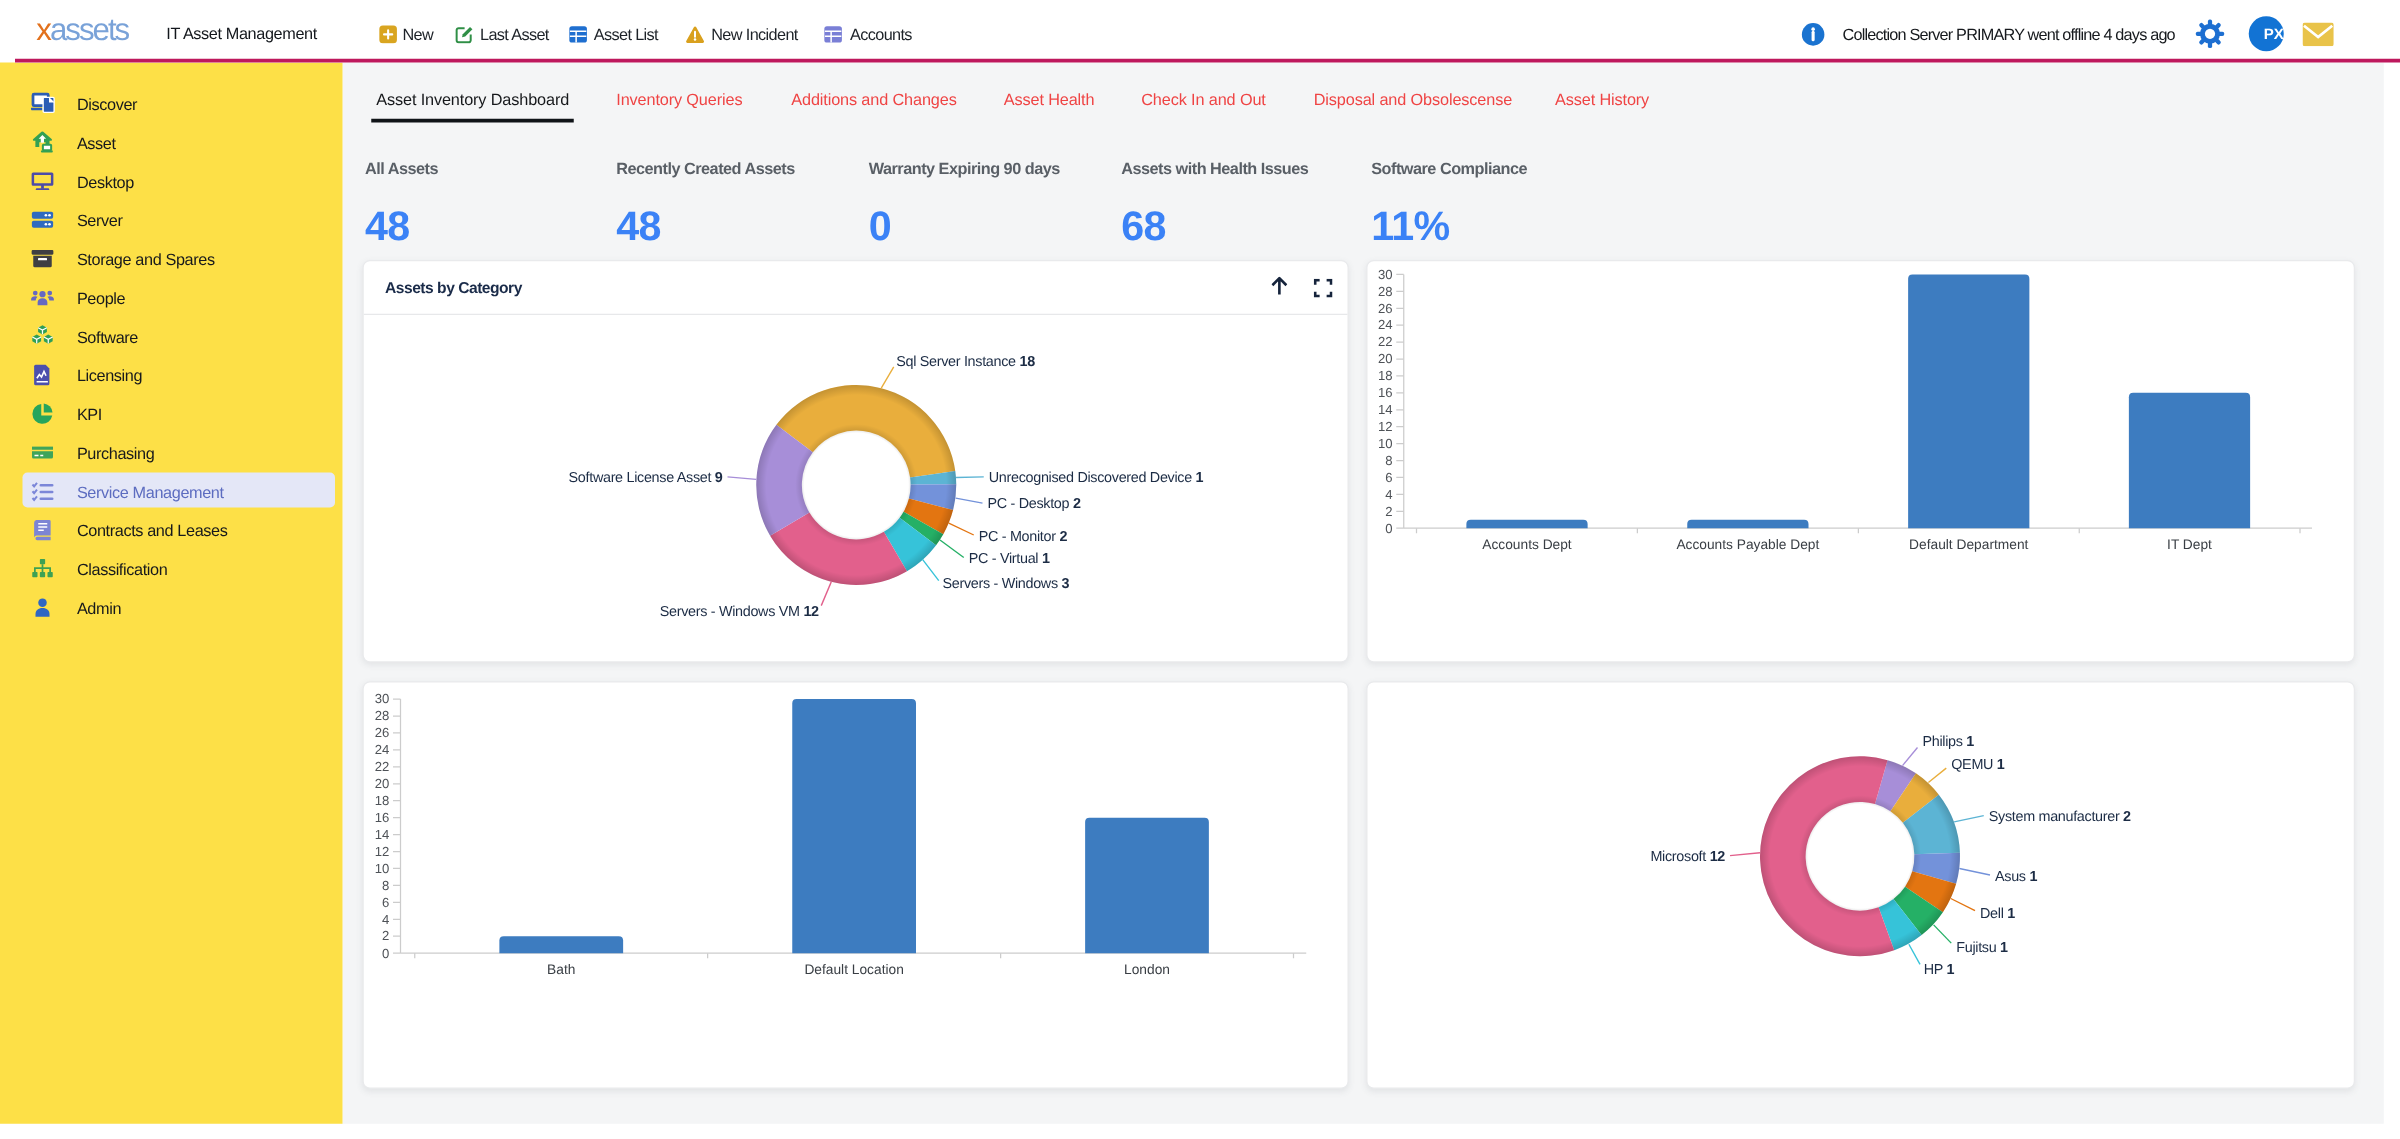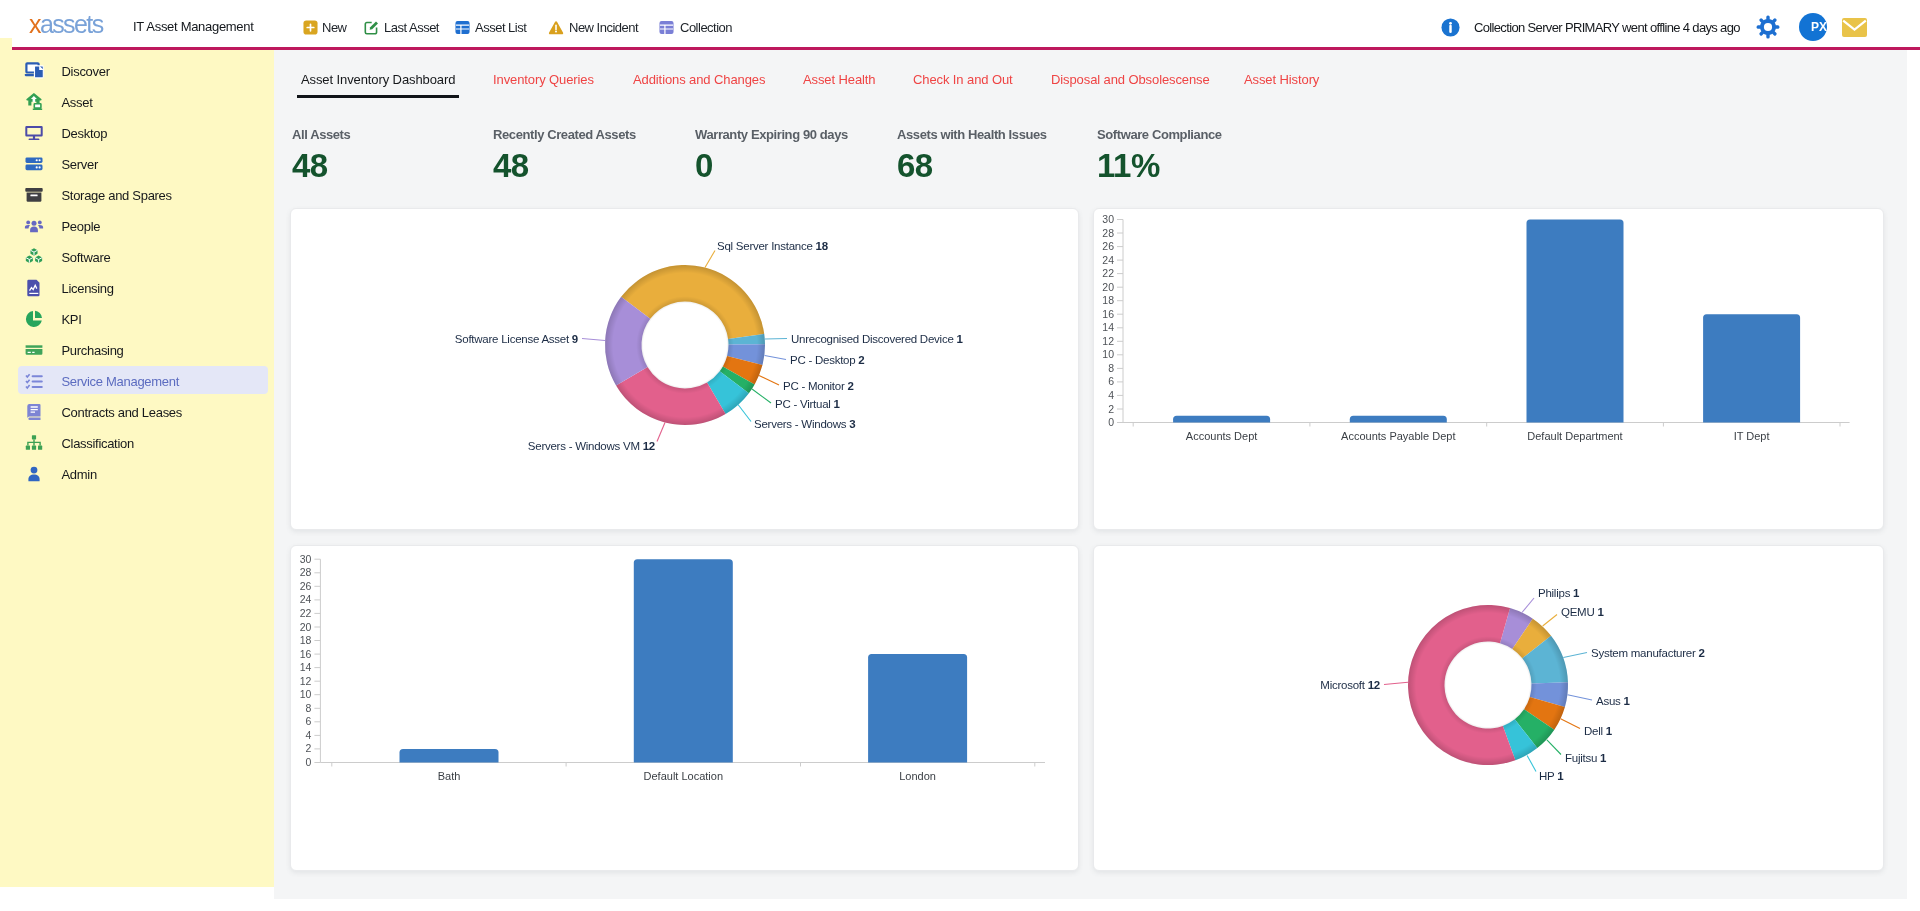--- a/index.html
+++ b/index.html
@@ -13,35 +13,35 @@
 #apptitle{position:absolute;left:121px;top:19px;font-size:13px;font-weight:400;
  letter-spacing:-0.3px;color:#13171c}
 .ticon{position:absolute;top:20px;width:17px;height:17px}
 .tlab{position:absolute;top:20px;font-size:13px;letter-spacing:-0.5px;color:#1d2228}
 #search{position:absolute;left:735px;top:13px;width:533px;height:29px;background:#fff;
  border:1px solid #c6c6c6;border-radius:4px}
 #search .ph{position:absolute;left:37px;top:7px;font-size:13px;letter-spacing:-0.3px;color:#8b9097}
 #ntext{position:absolute;left:1462px;top:20px;font-size:13px;letter-spacing:-0.65px;color:#16191d}
 #avatar{position:absolute;left:1787px;top:13px;width:28px;height:28px;border-radius:50%;
  background:#1273d4;color:#fff;font-size:12px;font-weight:700;text-align:right;line-height:28px}
-#sidebar{position:absolute;left:0;top:38px;width:274px;height:849px;background:#fef9c3;z-index:4}
+#sidebar{position:absolute;left:0;top:50px;width:274px;height:849px;background:#fde047;z-index:4}
 .srow{position:absolute;left:0;width:274px;height:25px}
 .srow svg{position:absolute;left:24px;top:2px}
 .srow span{position:absolute;left:61.5px;top:5px;font-size:13px;letter-spacing:-0.3px;color:#17191c;white-space:nowrap}
 .srow.sel::before{content:"";position:absolute;left:18px;width:250px;top:-3px;height:28px;
  background:#e4e7f7;border-radius:4px}
 .srow.sel svg,.srow.sel span{z-index:1}
 .srow.sel span{color:#5c6cc0}
 #content{position:absolute;left:274px;top:50px;width:1633px;height:849px;background:#f4f5f6}
 .tab{position:absolute;top:72px;font-size:13px;letter-spacing:-0.1px;color:#ef4444;white-space:nowrap;z-index:2}
 .tab.on{color:#16181b}
 #tabline{position:absolute;left:297px;top:94.5px;width:162px;height:3px;background:#101418;z-index:2}
 .stat{position:absolute;top:127px;z-index:2}
 .sl{font-size:13px;font-weight:700;letter-spacing:-0.4px;color:#595f66;white-space:nowrap}
-.sv{font-size:33px;font-weight:700;color:#14532d;margin-top:5px;letter-spacing:-0.5px}
+.sv{font-size:33px;font-weight:700;color:#3b82f6;margin-top:20px;letter-spacing:-0.5px}
 .card{position:absolute;background:#fff;border:1px solid #e9eaec;border-radius:6px;
  box-shadow:0 2px 5px rgba(80,90,100,0.10);z-index:2}
 .chead{position:relative;height:43px;border-bottom:1px solid #e7e8ea}
 .chead>span{position:absolute;left:17px;top:14px;font-size:12.5px;font-weight:700;
  letter-spacing:-0.4px;color:#1a2b49}
 .hi{position:absolute;top:14px}
 .hi.up{right:48px;top:12px}
 .hi.fs{right:12px}
 .cbody{display:block}
 .dl{font-size:11.5px;letter-spacing:-0.25px;fill:#1c2c45}
@@ -75,21 +75,21 @@
         <path d="M8 5.4v4" stroke="#fff" stroke-width="1.6" stroke-linecap="round"></path>
         <circle cx="8" cy="11.6" r="1" fill="#fff"></circle>
       </svg></div>
     <span class="tlab" style="left:557px">New Incident</span>
     <div class="ticon" style="left:647px"><svg viewBox="0 0 16 16" width="15" height="15">
         <rect x="0.5" y="1" width="15" height="14" rx="2.2" fill="#7a7fd6"></rect>
         <g stroke="#fff" stroke-width="1.3">
           <path d="M1 5.4h14M6.3 5.4V15M1 9.6h14"></path>
         </g>
       </svg></div>
-    <span class="tlab" style="left:668px">Collection</span>
+    <span class="tlab" style="left:668px">Accounts</span>
  <svg viewBox="0 0 20 20" width="19" height="19" class="abspos" style="left:1429px;top:18px">
       <circle cx="10" cy="10" r="9.5" fill="#1a73d0"></circle>
       <circle cx="10" cy="5.6" r="1.5" fill="#fff"></circle>
       <path d="M10 8.3v6.2" stroke="#fff" stroke-width="2.6" stroke-linecap="round"></path>
     </svg>
  <span id="ntext">Collection Server PRIMARY went offline 4 days ago</span>
  <svg viewBox="0 0 24 24" width="24" height="24" class="abspos" style="left:1744px;top:15px">
       <g fill="#1d6fd1">
         <circle cx="12" cy="12" r="8"></circle>
         <rect x="10.3" y="0.6" width="3.4" height="6" rx="1.5" transform="rotate(0 12 12)"></rect>
@@ -288,20 +288,31 @@
   </div>
 <div class="stat" style="left:897px">
     <div class="sl">Assets with Health Issues</div>
     <div class="sv">68</div>
   </div>
 <div class="stat" style="left:1097px">
     <div class="sl">Software Compliance</div>
     <div class="sv">11%</div>
   </div>
 <div class="card" style="left:290px;top:208px;width:789px;height:322px">
+    <div class="chead">
+      <span>Assets by Category</span>
+      <svg class="hi up" viewBox="0 0 13 15" width="13" height="15">
+        <path d="M6.5 14.6V2.4M0.9 7.2L6.5 1.5L12.1 7.2" stroke="#16243c" stroke-width="2.1" fill="none" stroke-linejoin="round"></path>
+      </svg>
+      <svg class="hi fs" viewBox="0 0 15 15" width="15" height="15">
+        <g stroke="#16243c" stroke-width="2.2" fill="none">
+          <path d="M1.1 4.7V1.1H4.7M10.3 1.1h3.6v3.6M13.9 10.3v3.6h-3.6M4.7 13.9H1.1v-3.6"></path>
+        </g>
+      </svg>
+    </div>
     <svg class="cbody" width="787" height="276" viewBox="0 0 787 276">
       <defs>
         <radialGradient id="shade290208" cx="0.5" cy="0.5" r="0.5">
           <stop offset="52%" stop-color="rgba(0,0,0,0)"></stop>
           <stop offset="55%" stop-color="rgba(0,0,0,0.10)"></stop>
           <stop offset="61%" stop-color="rgba(0,0,0,0)"></stop>
           <stop offset="90%" stop-color="rgba(0,0,0,0)"></stop>
           <stop offset="100%" stop-color="rgba(0,0,0,0.16)"></stop>
         </radialGradient>
       </defs>

